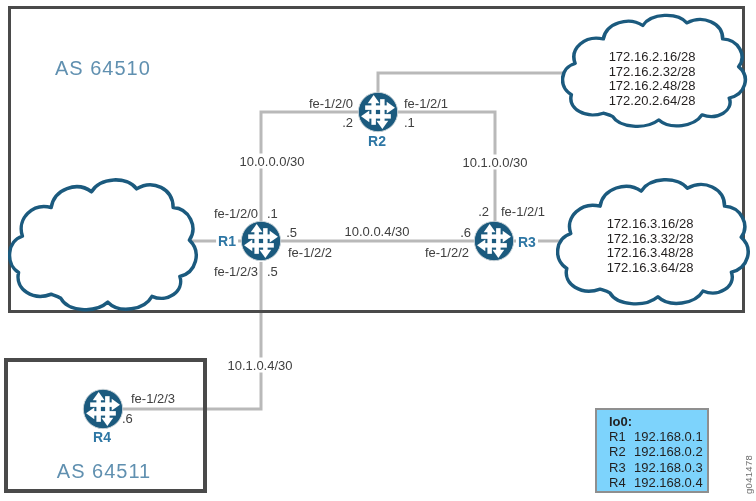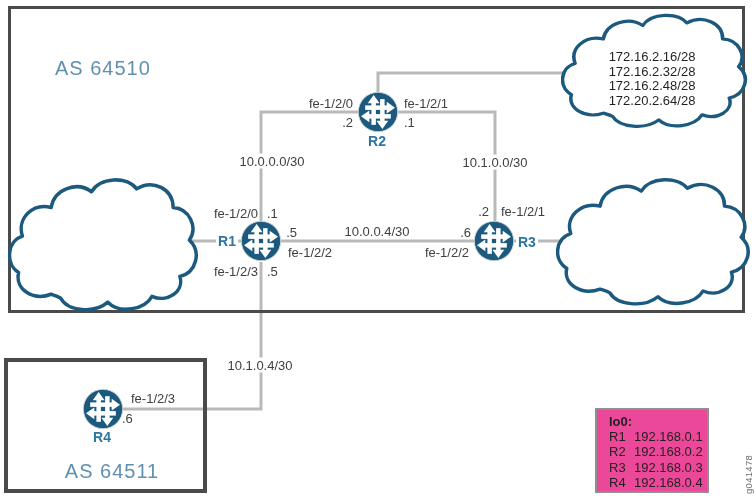--- a/index.html
+++ b/index.html
@@ -17,21 +17,21 @@
   .anch-l { transform:translate(0,-50%); }
   .anch-r { transform:translate(-100%,-50%); }
   .rname { font-size:14px; font-weight:bold; color:#2d76a4; background:#fff; padding:0 2px; }
   .as-label { font-size:20px; letter-spacing:1px; color:#6090b0; }
   .cloud-text { position:absolute; transform:translate(-50%,-50%); font-size:13px;
     line-height:14.5px; color:#221f1f; white-space:nowrap; }
   .router-svg { position:absolute; }
   .cloud-svg { position:absolute; }
   .lo0 {
     position:absolute; left:595px; top:408px; width:114px; height:85px;
-    border:2px solid #8f8f8f; box-sizing:border-box; background:#ec4899;
+    border:2px solid #8f8f8f; box-sizing:border-box; background:#7dd3fc;
     font-size:13px; line-height:15.2px; padding:4px 0 0 12px; color:#221f1f;
   }
   .lo0 .t { font-weight:bold; }
   .lo0 .r { display:inline-block; width:25px; }
   .watermark {
     position:absolute; left:743px; top:494px; transform:rotate(-90deg);
     transform-origin:0 0; font-size:9.5px; color:#6e6e6e; letter-spacing:0.3px;
   }
 </style>
 </head>
@@ -80,41 +80,47 @@
   <svg class="cloud-svg" style="left:556px; top:176px;" width="196" height="132" viewBox="0 0 200 140" preserveAspectRatio="none">
     <use href="#cloud-shape" fill="#ffffff" stroke="#1b5a7e" stroke-width="3.6" stroke-linejoin="round"></use>
   </svg>
 
   <div class="cloud-text" style="left:652px; top:79px;">
     <div>172.16.2.16/28</div>
     <div>172.16.2.32/28</div>
     <div>172.16.2.48/28</div>
     <div>172.20.2.64/28</div>
   </div>
+  <div class="cloud-text" style="left:650px; top:246px;">
+    <div>172.16.3.16/28</div>
+    <div>172.16.3.32/28</div>
+    <div>172.16.3.48/28</div>
+    <div>172.16.3.64/28</div>
+  </div>
 
   <svg class="router-svg" style="left:239px; top:219px;" width="44" height="44" viewBox="-24 -24 48 48">
       <use href="#router-sym"></use>
     </svg>
   <svg class="router-svg" style="left:356px; top:90px;" width="44" height="44" viewBox="-24 -24 48 48">
       <use href="#router-sym"></use>
     </svg>
   <svg class="router-svg" style="left:472px; top:219px;" width="44" height="44" viewBox="-24 -24 48 48">
       <use href="#router-sym"></use>
     </svg>
   <svg class="router-svg" style="left:81px; top:387px;" width="44" height="44" viewBox="-24 -24 48 48">
       <use href="#router-sym"></use>
     </svg>
 
   <div class="lbl rname anch-r" style="left:238px; top:241px;">R1</div>
   <div class="lbl rname anch-c" style="left:377px; top:141px;">R2</div>
   <div class="lbl rname anch-l" style="left:516px; top:242px;">R3</div>
   <div class="lbl rname anch-c" style="left:102px; top:437px;">R4</div>
 
   <div class="lbl as-label" style="left:55px; top:57px;">AS 64510</div>
-  <div class="lbl as-label anch-c" style="left:112px; top:471px;">AS 64511</div>
+  <div class="lbl as-label anch-c" style="left:104px; top:471px;">AS 64511</div>
 
   <div class="lbl subnet anch-c" style="left:261px; top:161px;margin-left:11px;">10.0.0.0/30</div>
   <div class="lbl subnet anch-c" style="left:495px; top:162px;">10.1.0.0/30</div>
   <div class="lbl subnet anch-c" style="left:377px; top:231px;">10.0.0.4/30</div>
   <div class="lbl subnet anch-c" style="left:260px; top:365px;">10.1.0.4/30</div>
 
   <div class="lbl ifc anch-r" style="left:258px; top:213px;">fe-1/2/0</div>
   <div class="lbl ifc anch-l" style="left:267px; top:213px;">.1</div>
   <div class="lbl ifc anch-r" style="left:297px; top:232px;">.5</div>
   <div class="lbl ifc anch-l" style="left:288px; top:252px;">fe-1/2/2</div>

